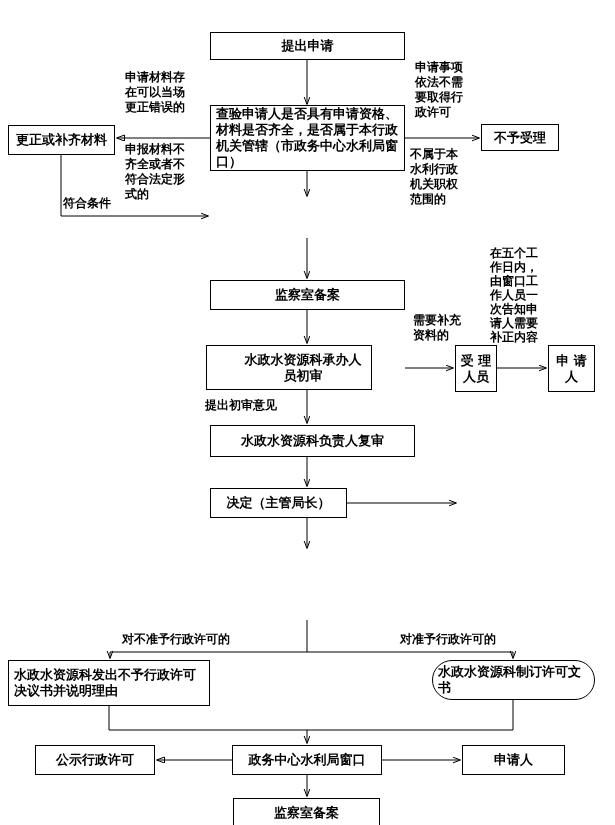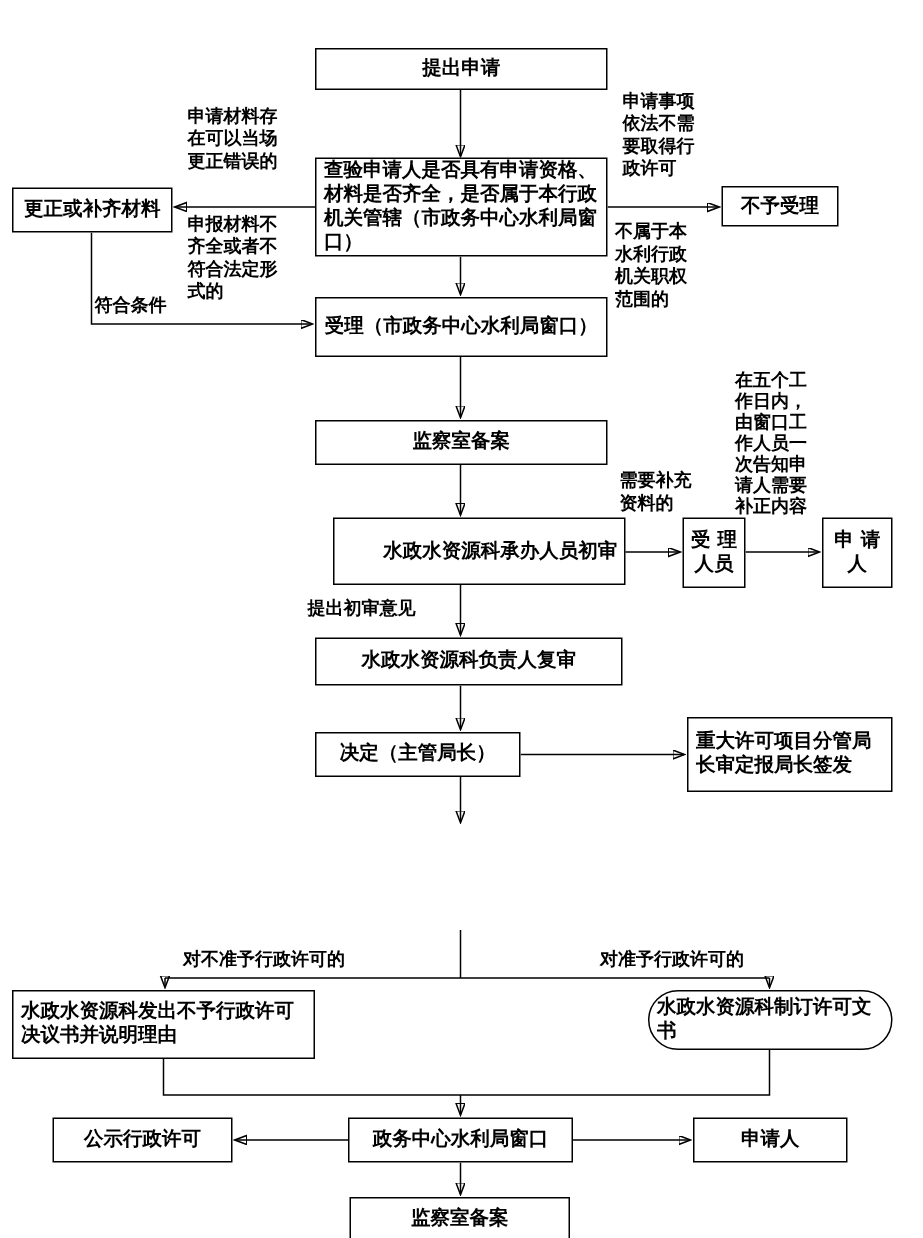--- a/index.html
+++ b/index.html
@@ -13,21 +13,21 @@
   .box.wrap{justify-content:flex-start;text-align:left;padding:2px 5px;}
   .ann{position:absolute;font-size:12px;font-weight:bold;line-height:15px;}
 
   
   .b-submit{left:210px;top:12px;width:195px;height:28px;}
   .b-verify{left:210px;top:85px;width:195px;height:66px;}
   .b-correct{left:8px;top:105px;width:107px;height:30px;}
   .b-reject{left:481px;top:104px;width:78px;height:27px;}
   .b-accept{left:210px;top:178px;width:195px;height:40px;}
   .b-record1{left:210px;top:260px;width:195px;height:30px;}
-  .b-initial{left:222px;top:325px;width:195px;height:45px;padding-left:32px;}
+  .b-initial{left:206px;top:325px;width:166px;height:45px;padding-left:32px;}
   .b-acceptor{left:455px;top:325px;width:42px;height:47px;padding:2px;}
   .b-applicant-side{left:548px;top:325px;width:47px;height:47px;padding:2px 4px;}
   .b-lead{left:210px;top:405px;width:205px;height:32px;}
   .b-decision{left:210px;top:468px;width:137px;height:30px;}
   .b-major{left:458px;top:458px;width:137px;height:50px;}
   .b-processing{left:210px;top:530px;width:195px;height:70px;}
   .b-denial{left:8px;top:640px;width:202px;height:46px;padding:2px 12px;}
   .b-permit{left:432px;top:640px;width:163px;height:40px;border-radius:20px;}
   .b-window{left:232px;top:725px;width:150px;height:30px;}
   .b-publicize{left:35px;top:725px;width:120px;height:30px;}
@@ -77,28 +77,26 @@
     <path d="M307 710 V723" marker-end="url(#ah)"></path>
     <path d="M232 740 H157" marker-end="url(#ah)"></path>
     <path d="M382 740 H460" marker-end="url(#ah)"></path>
     <path d="M307 755 V776" marker-end="url(#ah)"></path>
   </svg>
 
   <div class="box b-submit">提出申请</div>
   <div class="box wrap b-verify">查验申请人是否具有申请资格、材料是否齐全，是否属于本行政机关管辖（市政务中心水利局窗口）</div>
   <div class="box b-correct">更正或补齐材料</div>
   <div class="box b-reject">不予受理</div>
-  <div class="box b-accept">受理（市政务中心水利局窗口）</div>
   <div class="box b-record1">监察室备案</div>
   <div class="box b-initial">水政水资源科承办人员初审</div>
   <div class="box b-acceptor">受 理人员</div>
   <div class="box b-applicant-side">申 请人</div>
   <div class="box b-lead">水政水资源科负责人复审</div>
   <div class="box b-decision">决定（主管局长）</div>
-  <div class="box wrap b-major">重大许可项目分管局长审定报局长签发</div>
   <div class="box wrap b-denial">水政水资源科发出不予行政许可决议书并说明理由</div>
   <div class="box wrap b-permit">水政水资源科制订许可文书</div>
   <div class="box b-window">政务中心水利局窗口</div>
   <div class="box b-publicize">公示行政许可</div>
   <div class="box b-applicant-bottom">申请人</div>
   <div class="box b-record2">监察室备案</div>
 
   <div class="ann a-correctable">申请材料存在可以当场更正错误的</div>
   <div class="ann a-incomplete">申报材料不齐全或者不符合法定形式的</div>
   <div class="ann a-qualified">符合条件</div>

